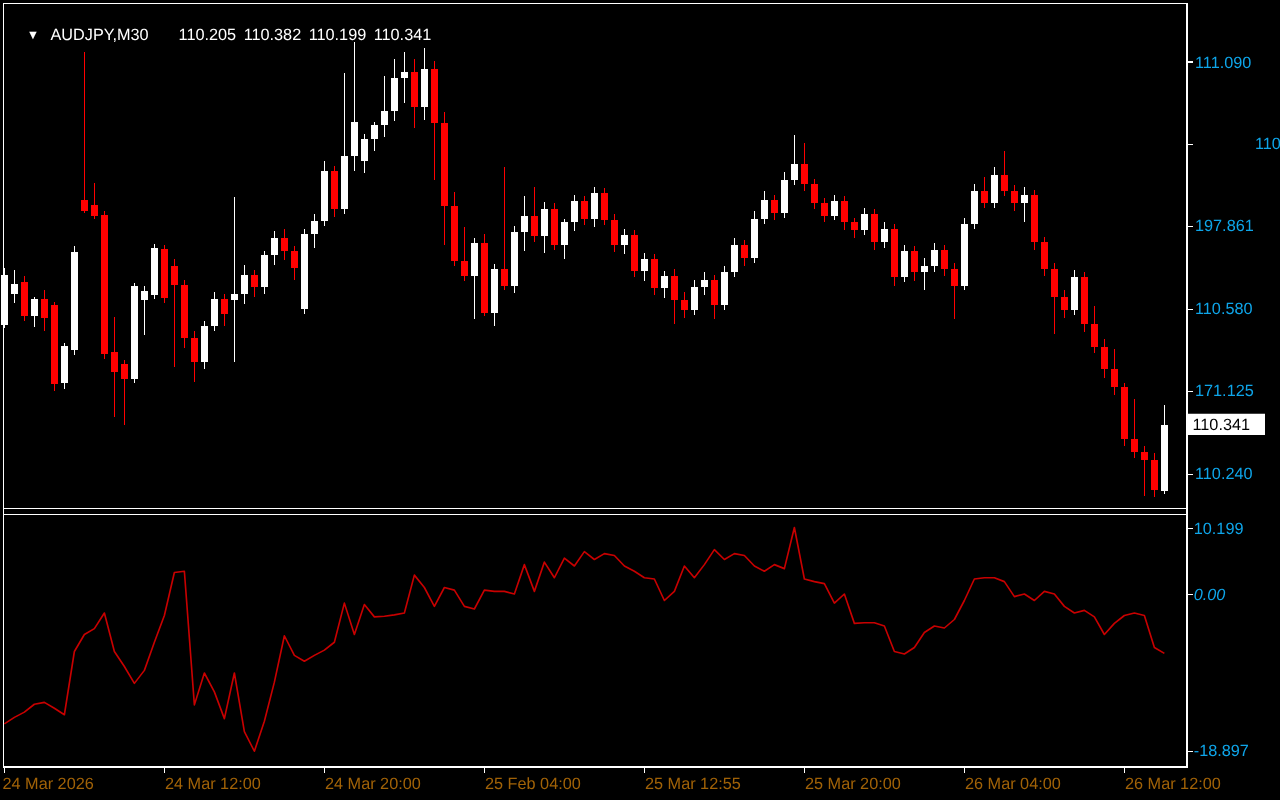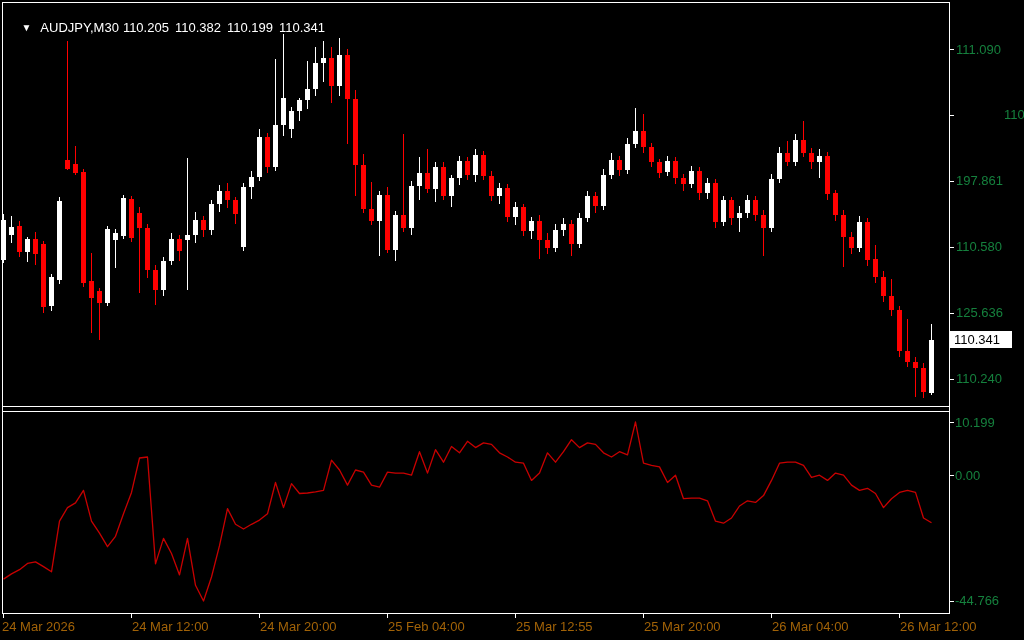--- a/index.html
+++ b/index.html
@@ -1,24 +1,24 @@
 <!DOCTYPE html>
 <html><head>
 <meta charset="utf-8">
 <style>
   html,body{margin:0;padding:0;background:#000;}
   #app{position:relative;width:1024px;height:640px;background:#000;overflow:hidden;
        font-family:"Liberation Sans",sans-serif;-webkit-font-smoothing:antialiased;}
   #chart-svg{position:absolute;left:0;top:0;}
   .hdr{position:absolute;left:7px;top:5px;color:#fff;font-size:13px;white-space:pre;}
   .hdr .tri{font-size:10px;margin-right:9px;position:relative;top:-1px;cursor:pointer;}
-  .hdr .sym{margin-right:4px;}
+  .hdr .sym{margin-right:24px;}
   .hdr .px{margin-right:6px;}
   .indhdr{position:absolute;left:7px;top:414px;color:#fff;font-size:13px;white-space:pre;}
-  .axlbl{position:absolute;color:#15803d;font-size:13px;height:15px;line-height:15px;}
+  .axlbl{position:absolute;color:#0ea5e9;font-size:13px;height:15px;line-height:15px;}
   .tlbl{position:absolute;color:#a16207;font-size:13px;top:619px;white-space:pre;}
   #price-tag{position:absolute;left:950px;top:331px;width:58px;height:17px;background:#fff;
              color:#000;font-size:13px;line-height:17px;padding-left:4px;}
 </style>
 </head>
 <body>
 
 <div id="app">
   <svg id="chart-svg" width="1024" height="640">
       <line x1="3.5" y1="214.0" x2="3.5" y2="262.5" stroke="#ffffff" stroke-width="1" shape-rendering="crispEdges"></line>
@@ -284,27 +284,27 @@
   <div class="hdr">
     <span class="tri">▼</span><span class="sym">AUDJPY,M30</span><span class="px">110.205</span><span class="px">110.382</span><span class="px">110.199</span><span class="px">110.341</span>
   </div>
 
 
   <div id="price-axis">
       <div class="axlbl" style="left: 956px; top: 42px;">111.090</div>
       <div class="axlbl" style="left: 1004px; top: 107px;">110.920</div>
       <div class="axlbl" style="left: 956px; top: 173px;">197.861</div>
       <div class="axlbl" style="left: 956px; top: 239px;">110.580</div>
-      <div class="axlbl" style="left: 956px; top: 305px;">125.636</div>
+      <div class="axlbl" style="left: 956px; top: 305px;">171.125</div>
       <div class="axlbl" style="left: 956px; top: 371px;">110.240</div>
     </div>
   <div id="indicator-axis">
       <div class="axlbl" style="left: 955px; top: 415px;">10.199</div>
-      <div class="axlbl" style="left: 955px; top: 468px;">0.00</div>
-      <div class="axlbl" style="left: 955px; top: 593px;">-44.766</div>
+      <div class="axlbl" style="left: 955px; top: 468px; font-style: italic;">0.00</div>
+      <div class="axlbl" style="left: 955px; top: 593px;">-18.897</div>
     </div>
   <div id="time-axis">
       <div class="tlbl" style="left: 2px;">24 Mar 2026</div>
       <div class="tlbl" style="left: 132px;">24 Mar 12:00</div>
       <div class="tlbl" style="left: 260px;">24 Mar 20:00</div>
       <div class="tlbl" style="left: 388px;">25 Feb 04:00</div>
       <div class="tlbl" style="left: 516px;">25 Mar 12:55</div>
       <div class="tlbl" style="left: 644px;">25 Mar 20:00</div>
       <div class="tlbl" style="left: 772px;">26 Mar 04:00</div>
       <div class="tlbl" style="left: 900px;">26 Mar 12:00</div>

